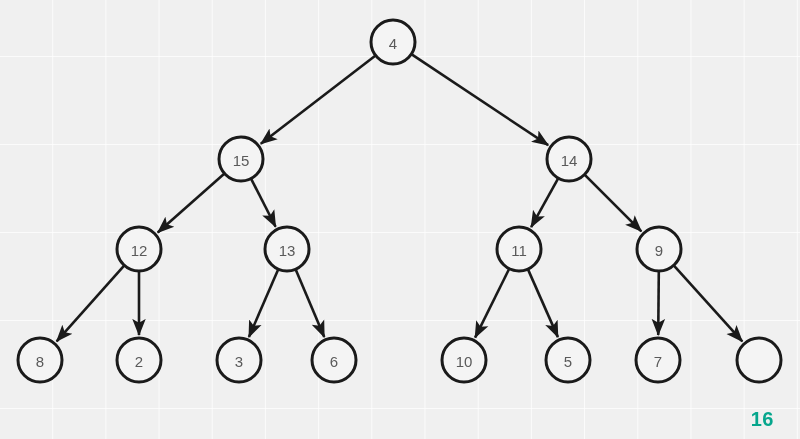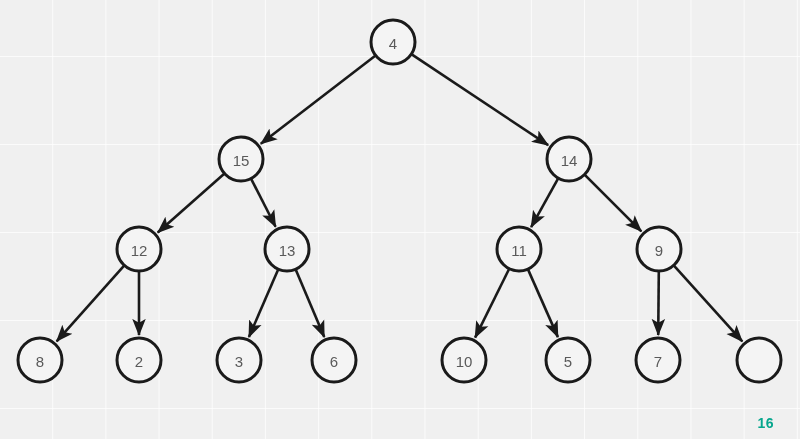--- a/index.html
+++ b/index.html
@@ -48,21 +48,21 @@
     font-size: 15px;
     fill: #5a5a5a;
     text-anchor: middle;
     dominant-baseline: central;
   }
   .corner-counter {
     position: absolute;
     right: 26px;
     bottom: 8px;
     font-family: "Liberation Sans", sans-serif;
-    font-size: 14px;
+    font-size: 20px;
     font-weight: bold;
     color: #06a68d;
     letter-spacing: 0.5px;
   }
 </style>
 </head>
 <body>
 
 <div id="canvas-root">
 

